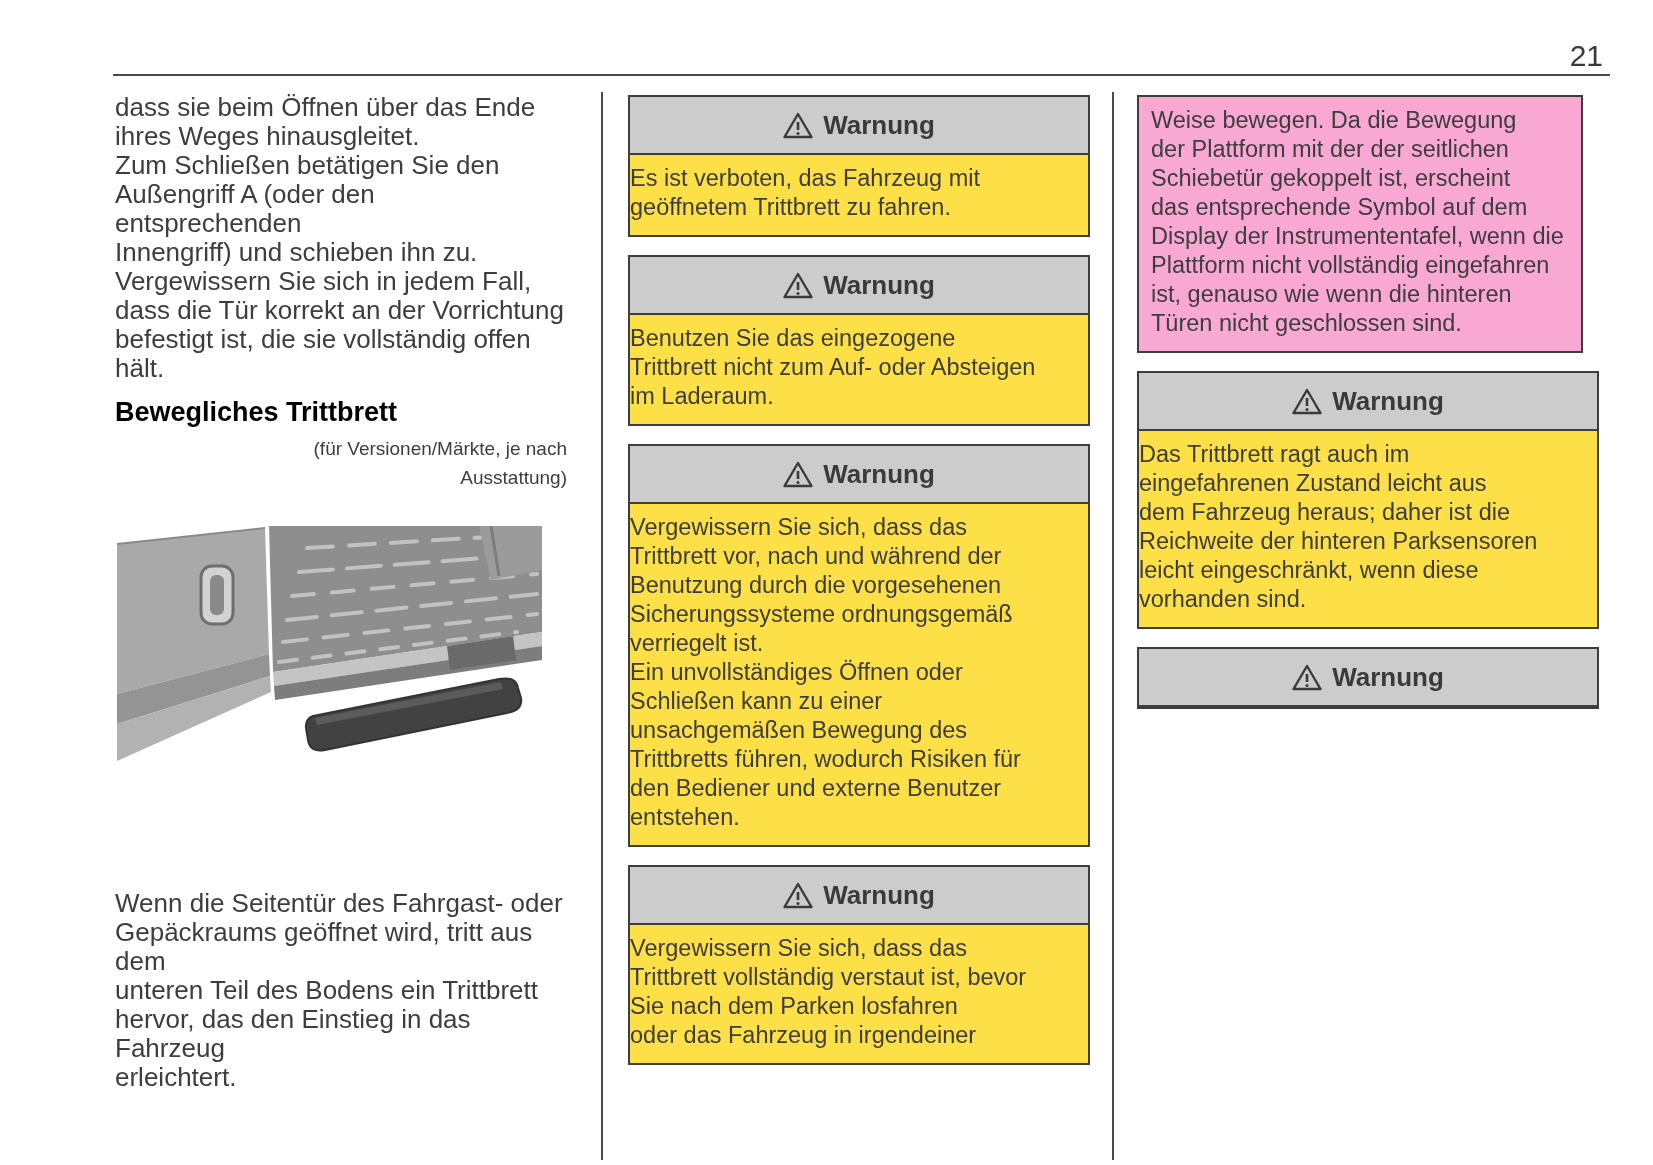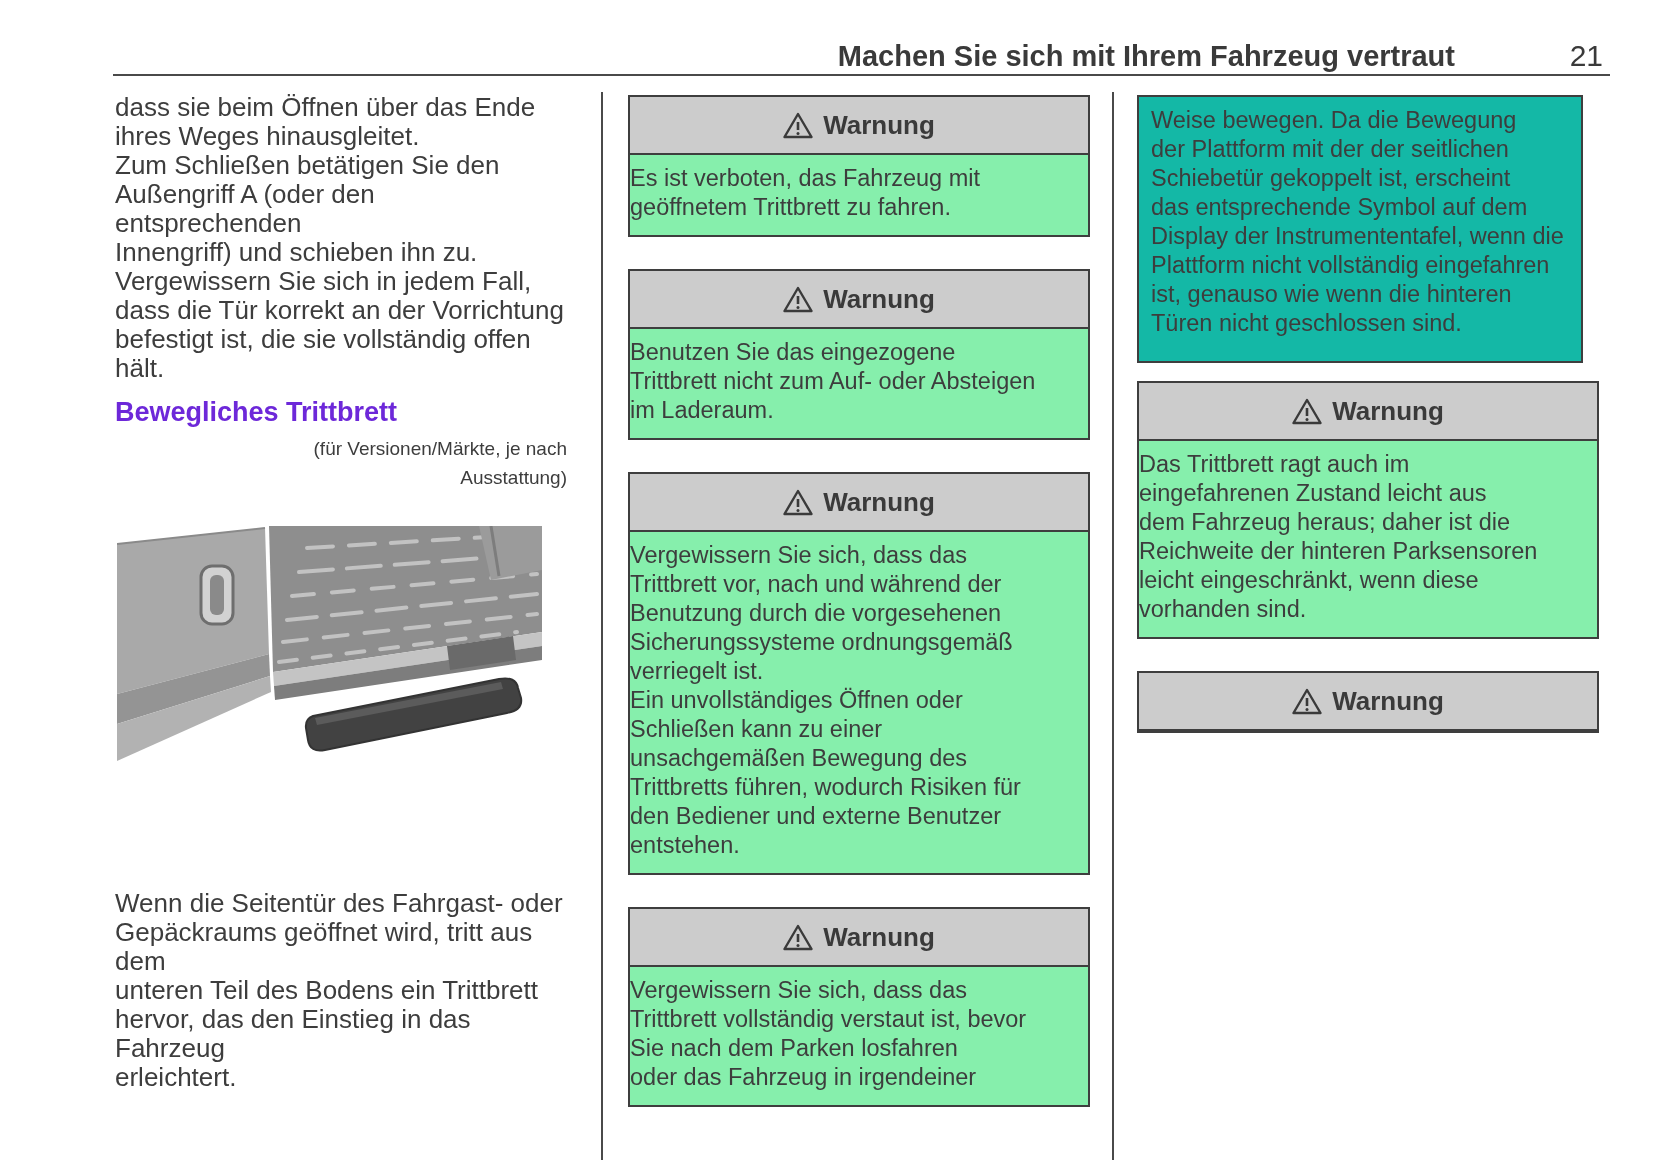--- a/index.html
+++ b/index.html
@@ -25,54 +25,53 @@
   .col{position:absolute;top:95px;}
   .col-left{left:115px;width:452px;top:93px;}
   .col-mid{left:628px;width:462px;}
   .col-right{left:1137px;width:462px;}
 
   .para{
     font-size:26px;line-height:29px;margin:0;
     white-space:pre-line;color:#3d3d3d;
   }
   .section-heading{
-    font-size:27px;font-weight:700;margin:14px 0 6px 0;color:#6d28d9;
+    font-size:27px;font-weight:700;margin:14px 0 6px 0;color:#000000;
   }
   .section-note{
     font-size:19px;line-height:29px;margin:0 0 34px 0;white-space:pre-line;text-align:right;
   }
   .illustration{display:block;margin:0 0 0 2px;}
   .para-bottom{margin-top:128px;}
 
   
   .warnbox{
-    border:2px solid #3e3e3e;background:#86efac;margin:0 0 32px 0;
+    border:2px solid #3e3e3e;background:#fde047;margin:0 0 18px 0;
   }
   .warnhead{
     background:#cccccc;border-bottom:2px solid #3e3e3e;
     height:56px;display:flex;align-items:center;justify-content:center;
     font-size:26px;font-weight:700;color:#3a3a3a;
   }
   .warn-icon{margin-right:10px;display:inline-block;}
   .warnbody{
     padding:9px 12px 13px 0;font-size:23.5px;line-height:29px;
     white-space:pre-line;color:#3d3d3d;
   }
   .contbox{
-    border:2px solid #3e3e3e;background:#14b8a6;margin:0 16px 18px 0;
-    padding:9px 12px 23px 12px;font-size:23.5px;line-height:29px;
+    border:2px solid #3e3e3e;background:#f9a8d4;margin:0 16px 18px 0;
+    padding:9px 12px 13px 12px;font-size:23.5px;line-height:29px;
     white-space:pre-line;color:#3d3d3d;
   }
 </style>
 </head>
 <body>
 
 <div class="page">
 
-  <span class="header-title">Machen Sie sich mit Ihrem Fahrzeug vertraut</span>
   <span class="page-number">21</span>
   <div class="header-rule"></div>
 
   <div class="divider divider-1"></div>
   <div class="divider divider-2"></div>
 
   <div class="col col-left">
     <p class="para">dass sie beim Öffnen über das Ende
 ihres Weges hinausgleitet.
 Zum Schließen betätigen Sie den

